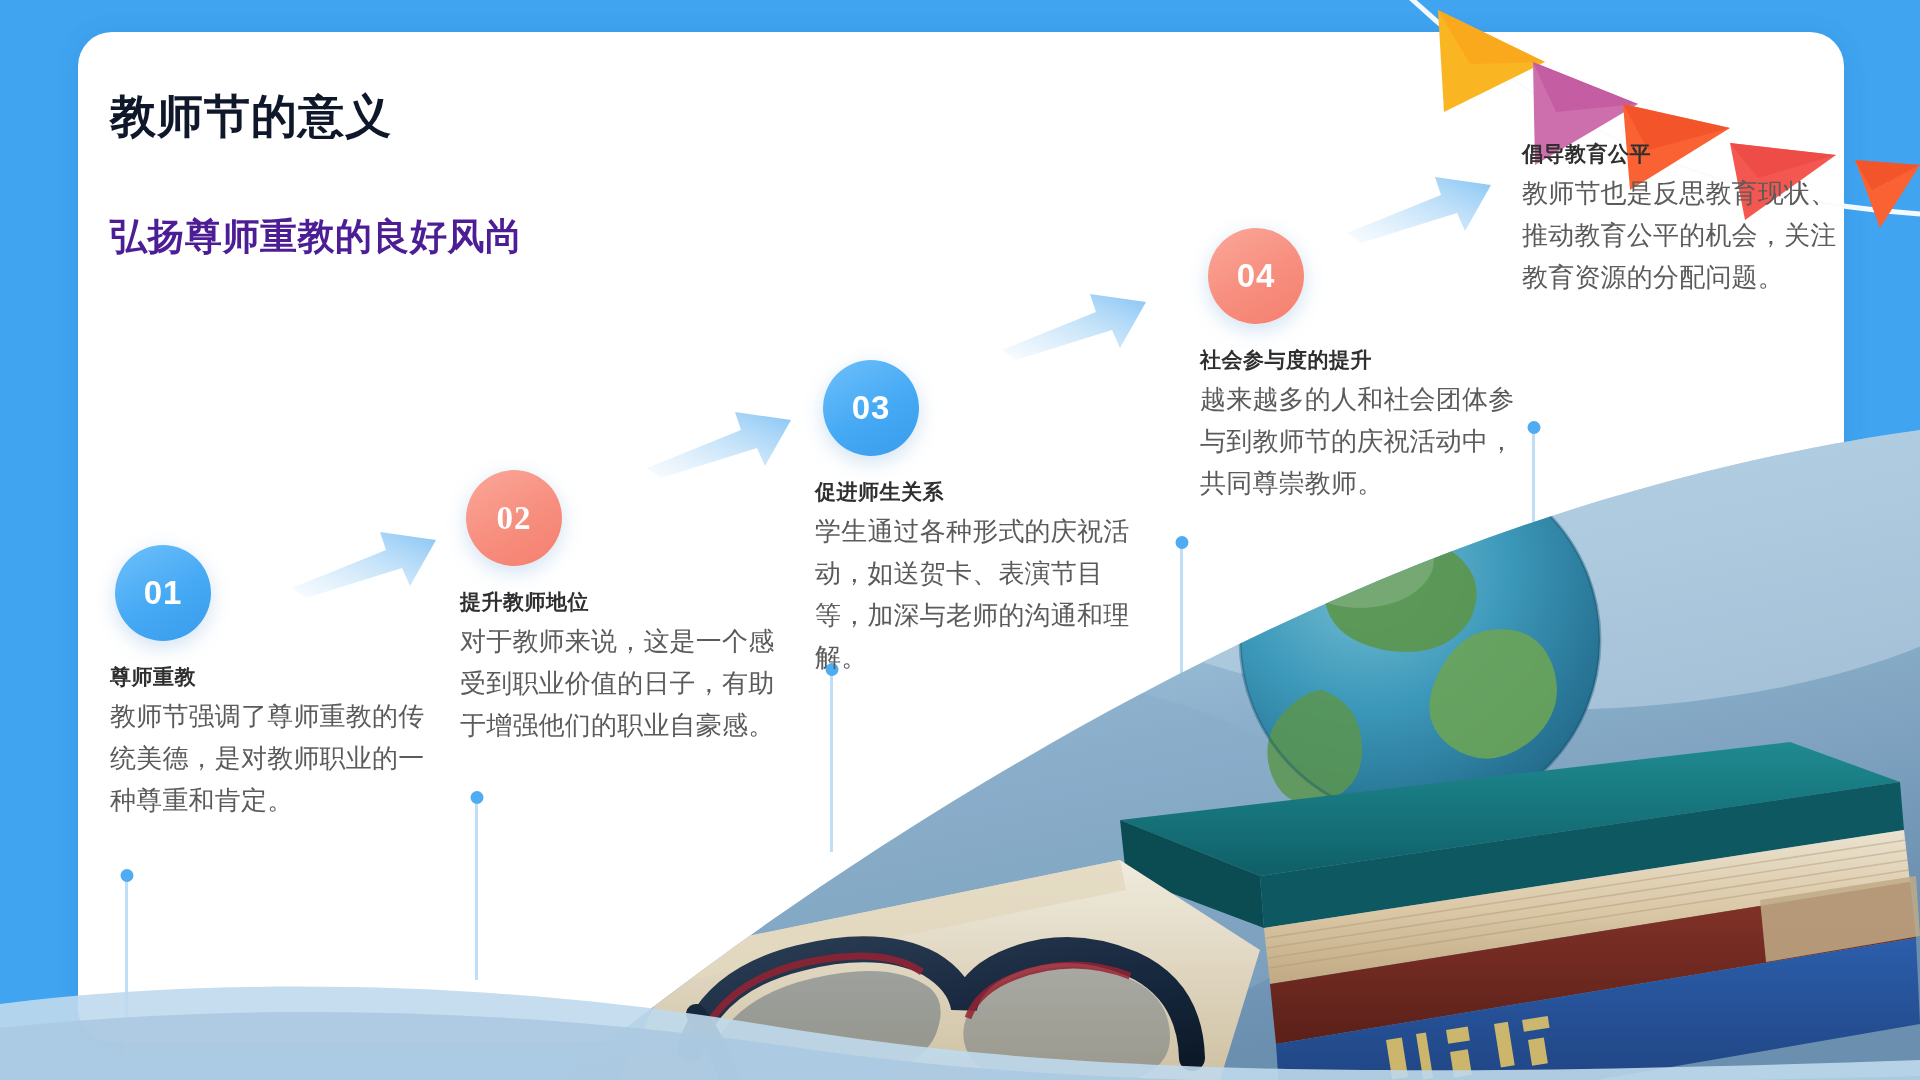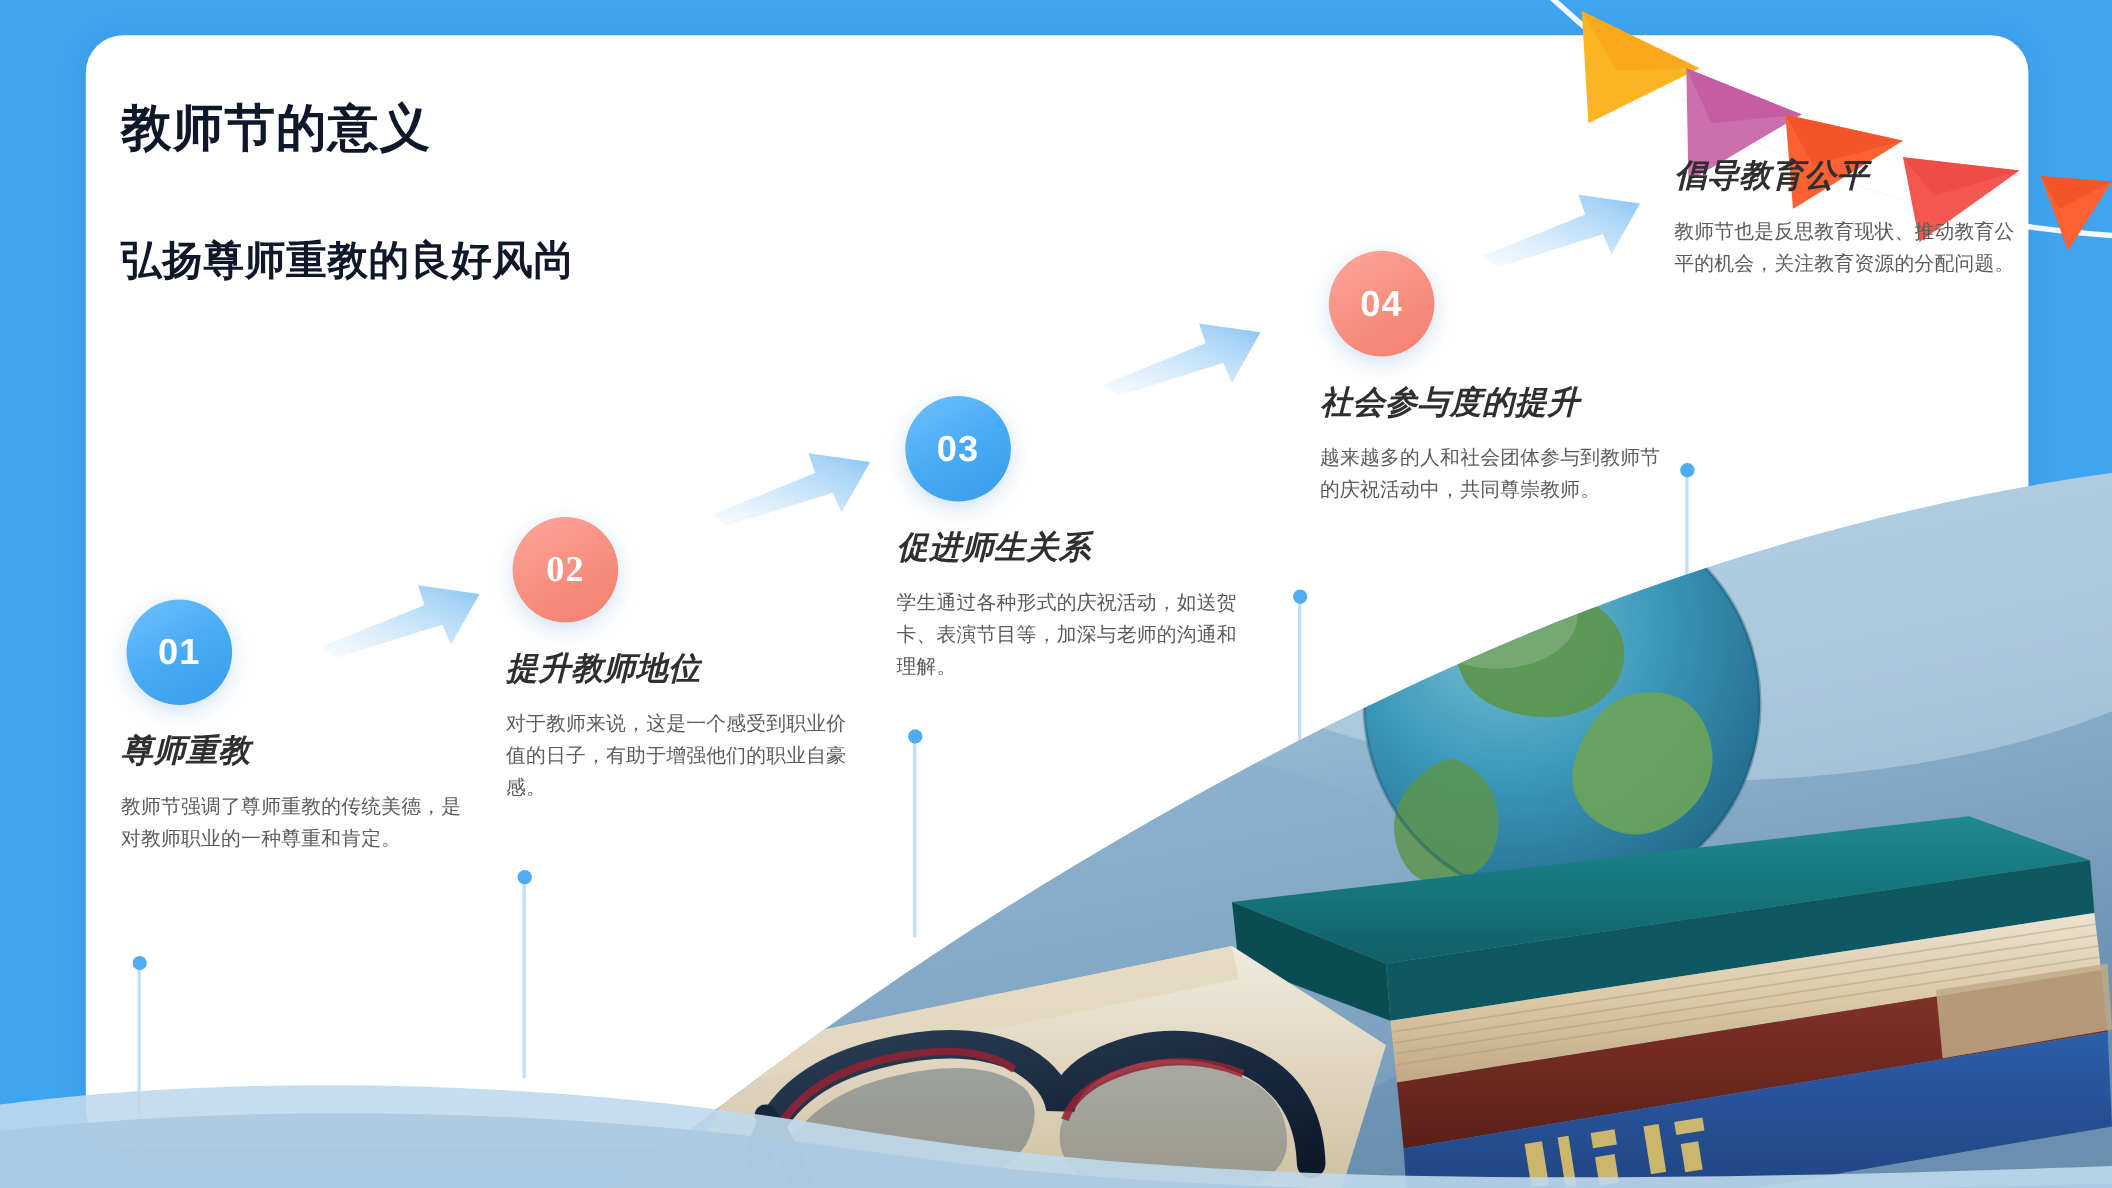--- a/index.html
+++ b/index.html
@@ -27,43 +27,43 @@
   .bunting { position:absolute; left:0; top:0; width:1920px; height:260px; pointer-events:none; }
 
   
   .title {
     position:absolute; left:110px; top:86px;
     font-size:46px; font-weight:bold; color:#0f172a;
     letter-spacing:1px; white-space:nowrap;
   }
   .subtitle {
     position:absolute; left:110px; top:212px;
-    font-size:37px; font-weight:bold; color:#0f172a;
+    font-size:37px; font-weight:bold; color:#4c1d95;
     letter-spacing:.5px; white-space:nowrap;
   }
 
   
   .step { position:absolute; width:330px; }
   .badge {
     width:96px; height:96px; border-radius:50%;
     display:flex; align-items:center; justify-content:center;
     font-size:33px; font-weight:bold; color:#FFFFFF;
     letter-spacing:1px;
     box-shadow:0 6px 20px rgba(90,150,210,.28);
   }
   .badge.blue  { background:linear-gradient(150deg,#6FC0FB 0%,#45A9F4 55%,#3A9CEC 100%); }
   .badge.coral { background:linear-gradient(150deg,#FBA79A 0%,#F78E7E 55%,#F57F6E 100%); }
   .step-title {
     margin-top:22px;
-    font-size:29px; font-weight:bold; color:#2F2F2F;
-    white-space:nowrap; letter-spacing:.5px;font-style:italic;
+    font-size:21px; font-weight:bold; color:#2F2F2F;
+    white-space:nowrap; letter-spacing:.5px;
   }
   .step-desc {
-    margin-top:16px;
-    font-size:18px; line-height:1.62; color:#5B5B5B;
+    margin-top:4px;
+    font-size:26px; line-height:1.62; color:#5B5B5B;
     width:315px; letter-spacing:.2px;
   }
 
   
   #step1 { left:110px; top:545px; }
   #step2 { left:460px; top:470px; }
   #step3 { left:815px; top:360px; }
   #step4 { left:1200px; top:228px; }
   #step5 { left:1522px; top:118px; }
 

